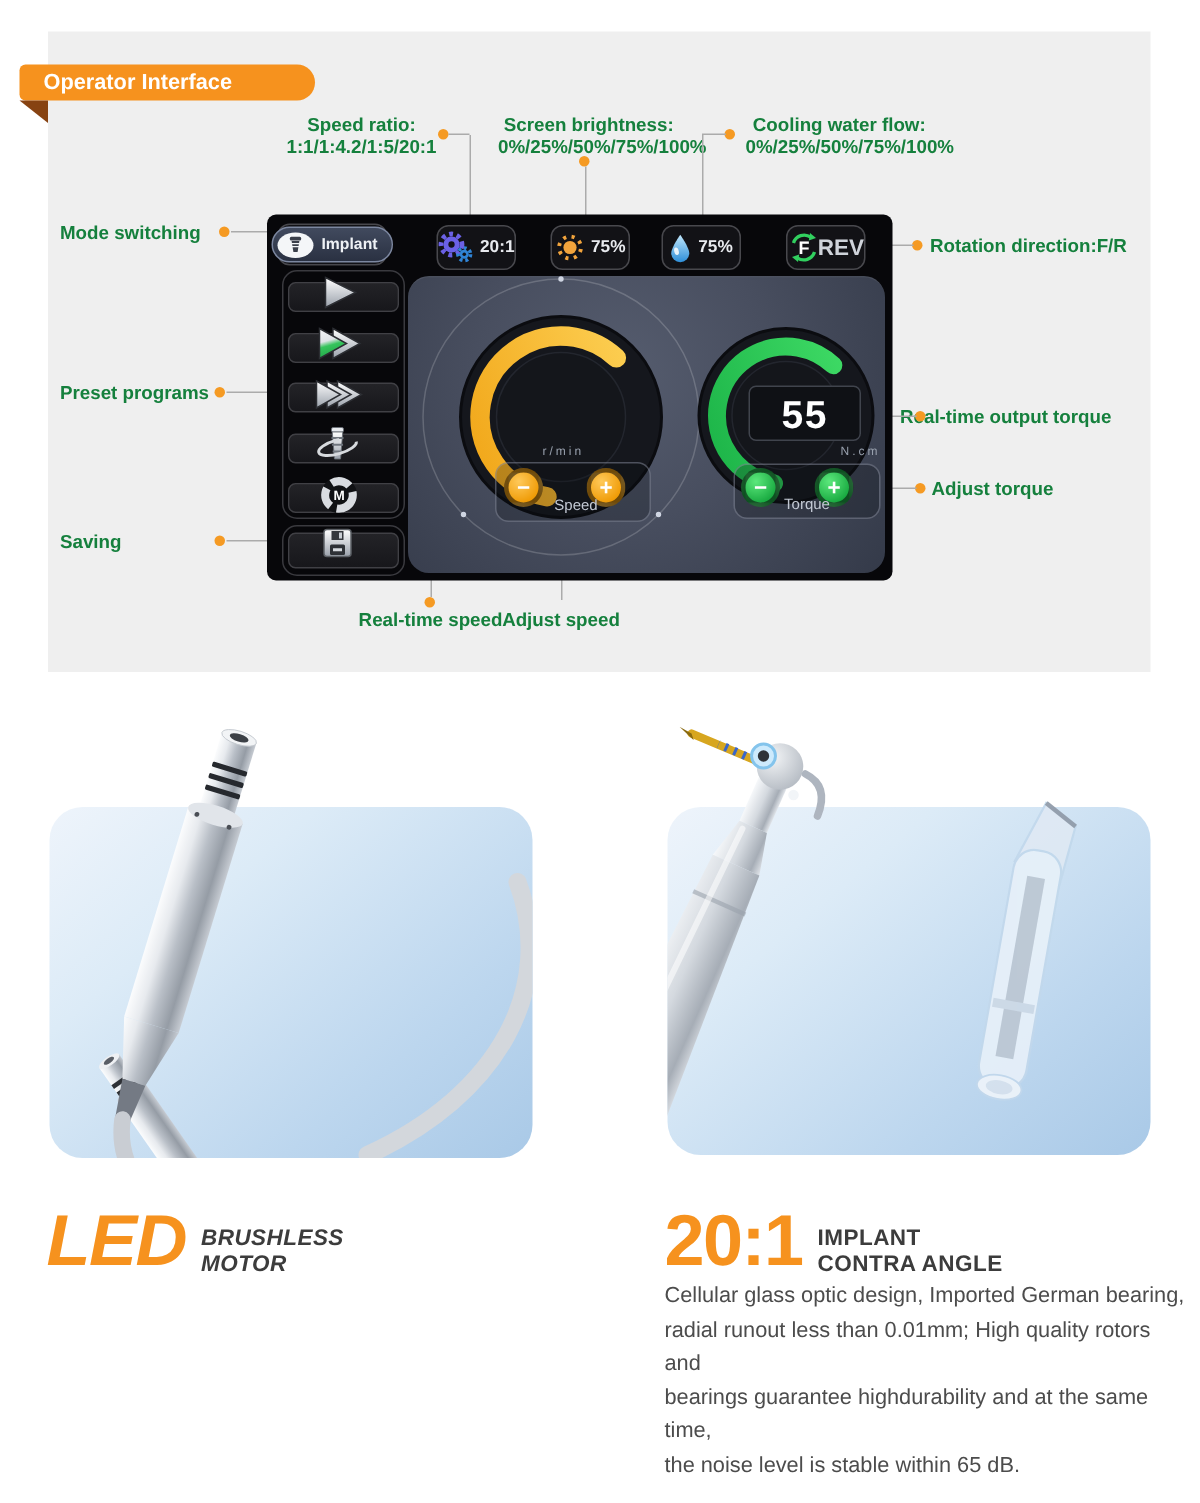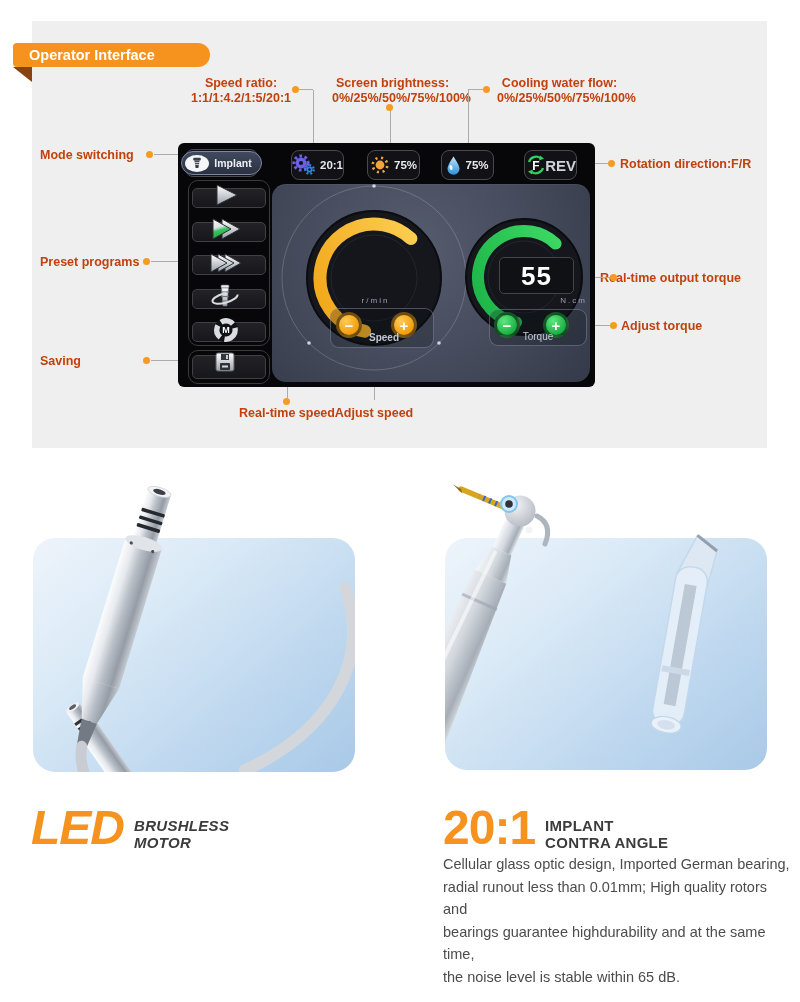--- a/index.html
+++ b/index.html
@@ -4,21 +4,21 @@
 <style>
   html,body{margin:0;padding:0;background:#ffffff;}
   #page{position:relative;width:800px;height:1002px;background:#ffffff;font-family:"Liberation Sans",sans-serif;overflow:hidden;}
   .abs{position:absolute;}
   
   .top-card{left:32px;top:21px;width:735px;height:427px;background:#efefef;}
   .ribbon{left:13px;top:43px;width:197px;height:24px;background:#f6921e;border-radius:4px 12px 12px 4px;
           color:#fff;font-size:14.5px;font-weight:700;line-height:24px;padding-left:16px;box-sizing:border-box;}
   .ribbon-fold{left:13px;top:67px;width:0;height:0;border-top:15px solid #874312;border-left:19px solid transparent;}
   
-  .co{color:#c2410c;font-size:12.5px;font-weight:700;line-height:15px;white-space:nowrap;}
+  .co{color:#15803d;font-size:12.5px;font-weight:700;line-height:15px;white-space:nowrap;}
   .co.center{text-align:center;}
   .co.right{text-align:left;}
   .dot{width:7px;height:7px;border-radius:50%;background:#f59a23;}
   .lnh{height:1px;background:#ababab;}
   .lnv{width:1px;background:#ababab;}
   
   .screen{left:178px;top:143px;width:417px;height:244px;background:#07070a;border-radius:6px;}
   .tbtn{background:#121216;border:1px solid #48484d;border-radius:8px;box-sizing:border-box;
         display:flex;align-items:center;justify-content:center;gap:4px;}
   .tval{color:#e8eaee;font-size:11.5px;font-weight:700;}
@@ -266,21 +266,21 @@
         <circle cx="346" cy="134" r="36" fill="#14161b"></circle>
         <circle cx="346" cy="134" r="36" fill="none" stroke="#23262e" stroke-width="1"></circle>
         <circle cx="346" cy="134" r="46" fill="none" stroke="url(#gg)" stroke-width="12" stroke-linecap="round" stroke-dasharray="171 118" transform="rotate(100 346 134)"></circle>
       </g>
     </svg>
 
     <div class="abs vunit" style="left:153px;top:153px;width:89px;">r/min</div>
     <div class="abs stepper" style="left:152px;top:165px;width:104px;height:40px;"></div>
     <div class="abs round-btn orange-btn" style="left:158px;top:169px;">−</div>
     <div class="abs round-btn orange-btn" style="left:213px;top:169px;">+</div>
-    <div class="abs steplabel" style="left:152px;top:189px;width:108px;font-weight:bold;">Speed</div>
+    <div class="abs steplabel" style="left:152px;top:189px;width:108px;">Speed</div>
 
     <div class="abs vbox" style="left:321px;top:114px;width:75px;height:37px;line-height:36px;">55</div>
     <div class="abs vunit" style="left:334px;top:153px;width:75px;text-align:right;">N.cm</div>
     <div class="abs stepper" style="left:311px;top:166px;width:98px;height:37px;"></div>
     <div class="abs round-btn green-btn" style="left:316px;top:169px;">−</div>
     <div class="abs round-btn green-btn" style="left:365px;top:169px;">+</div>
     <div class="abs steplabel" style="left:311px;top:188px;width:98px;">Torque</div>
   </div>
 
   <div class="abs pcard" style="left:33px;top:538px;width:322px;height:234px;"></div>

